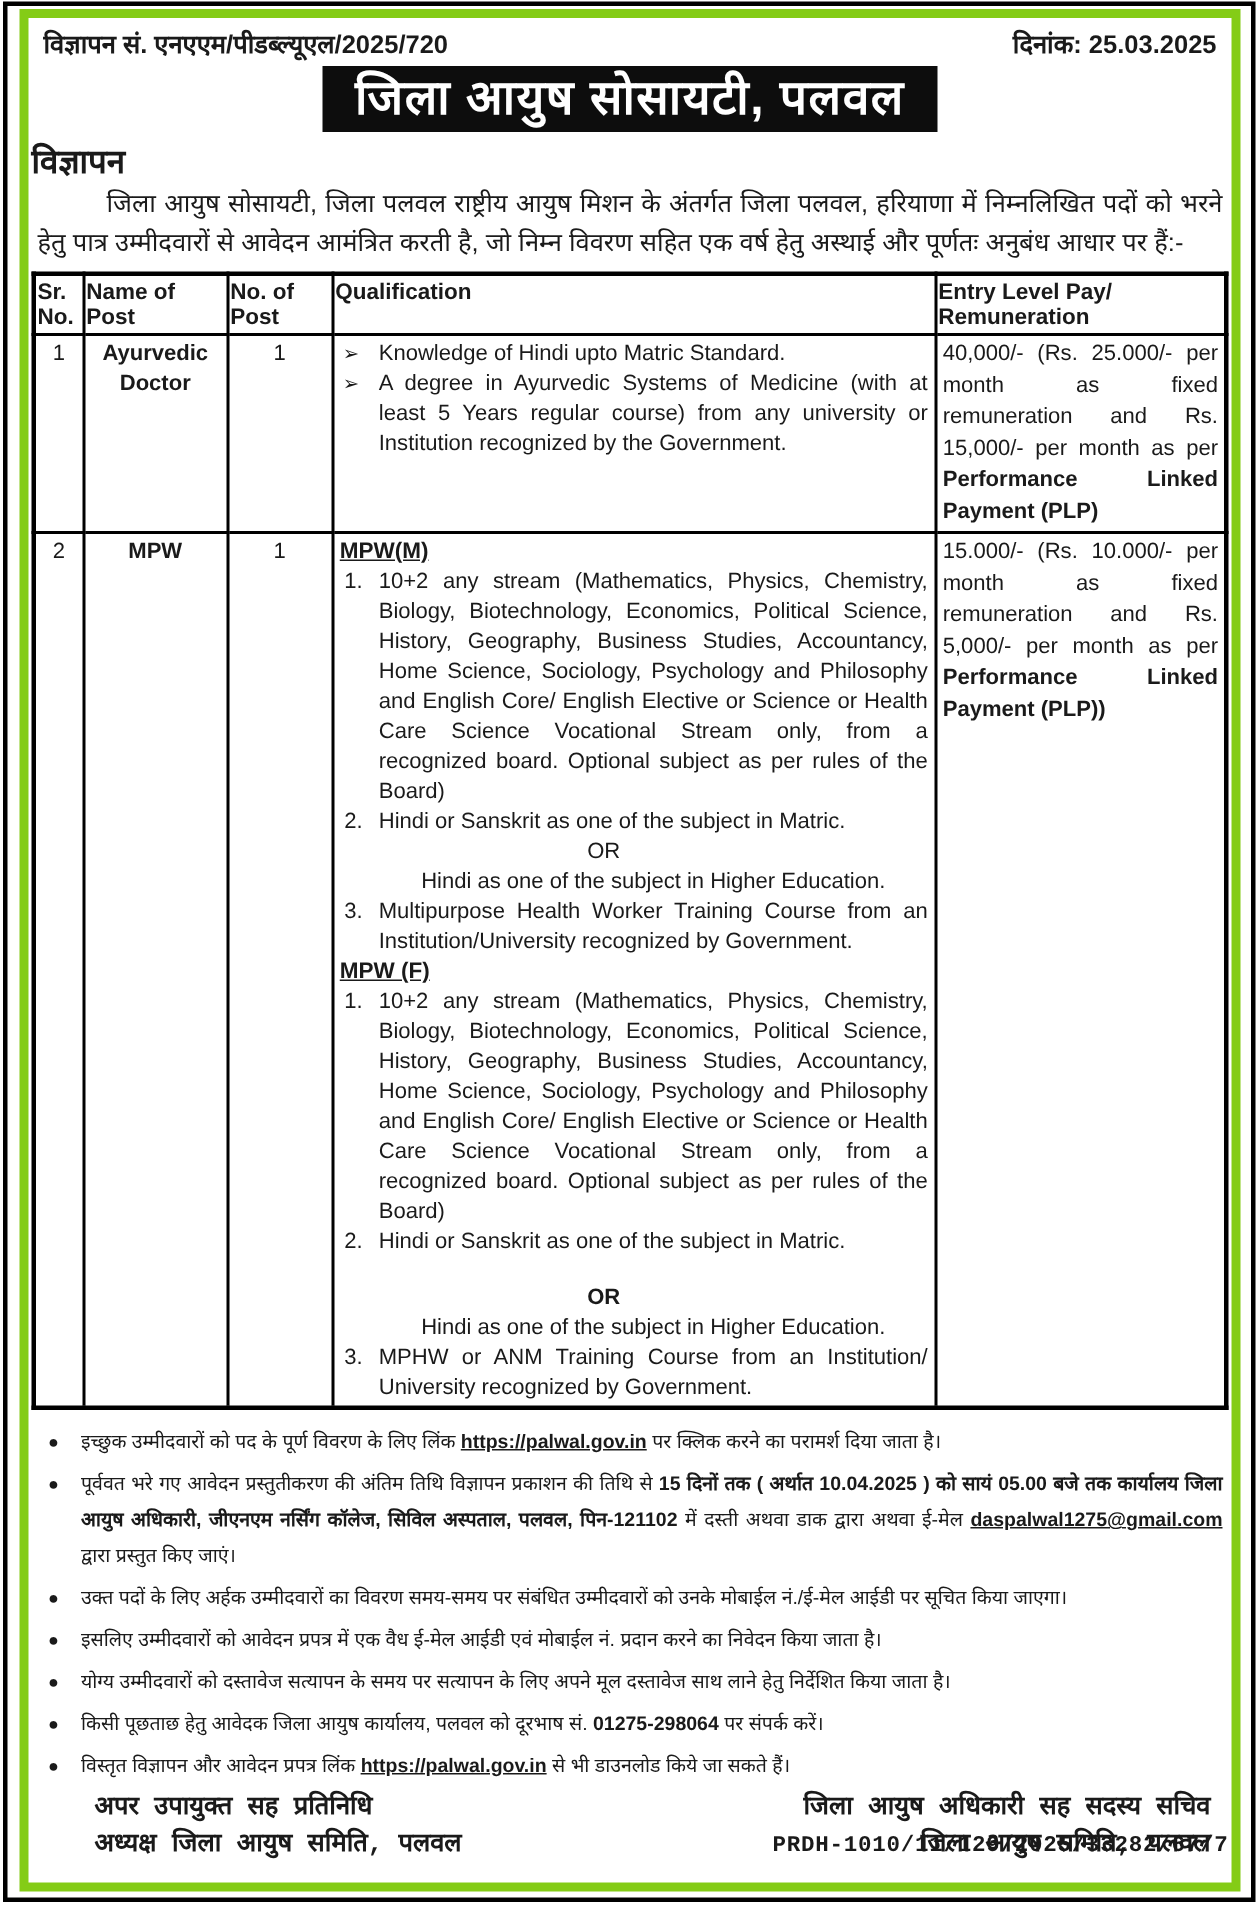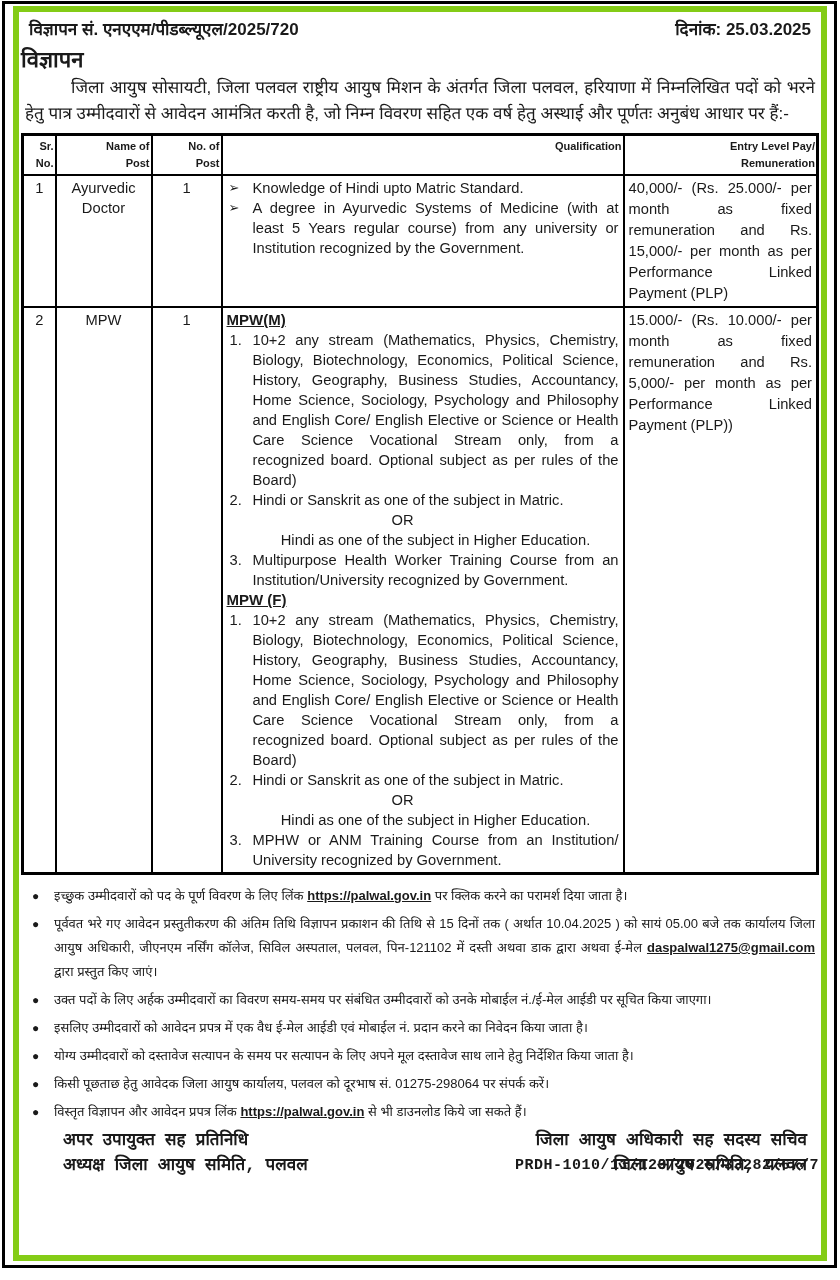--- a/index.html
+++ b/index.html
@@ -1,32 +1,32 @@
 <!DOCTYPE html>
 <html><head>
 <meta charset="utf-8">
 <style>
   * { box-sizing: border-box; margin: 0; padding: 0; }
   html,body { background:#ffffff; }
   body { width:840px; height:1280px; font-family:"Liberation Sans","DejaVu Sans",sans-serif; color:#1a1a1a; }
   .page { position:relative; width:840px; height:1280px; background:#ffffff; overflow:hidden; }
   .outer-frame { position:absolute; left:2px; top:1px; right:3px; bottom:12px; border:3px solid #000; pointer-events:none; }
   .inner-frame { position:absolute; left:13px; top:6px; right:13px; bottom:19px; border:6px solid #84cc16; overflow:hidden; padding:0 2px; background:#ffffff; }
-  .b { font-weight:normal; }
+  .b { font-weight:bold;margin-top:17px; }
   .prewrap { white-space:pre-line; }
 
   .refrow { display:flex; justify-content:space-between; font-weight:bold; font-size:17px; padding:5px 8px 0 8px; }
 
   .title-banner { width:fit-content; margin:4px auto 0; background:#0d0d0d; color:#ffffff; font-weight:bold; font-size:32px; line-height:38px; padding:2px 22px 4px; letter-spacing:1px; }
   .subtitle { text-align:left; font-weight:bold; font-size:22px; margin:3px 0 2px; }
   .intro { font-size:17px; line-height:26px; text-align:justify; text-indent:46px; margin:1px 4px 6px 4px; }
 
   table.posts { width:100%; border-collapse:collapse; border:3px solid #000; table-layout:fixed; }
   .posts th, .posts td { border:2px solid #000; vertical-align:top; }
-  .posts th { font-size:11px; line-height:17px; font-weight:bold; text-align:right; padding:2px 1px; }
+  .posts th { font-size:15px; line-height:17px; font-weight:bold; text-align:left; padding:2px 1px; }
   .posts td { font-size:14.7px; line-height:20px; padding:2px 4px; }
   td.ctr { text-align:center; }
   .qitem { display:flex; }
   .qmark { flex:0 0 26px; font-size:13px; line-height:20px; padding-left:2px; }
   .qtext { flex:1; text-align:justify; }
   .qhead { font-weight:bold; text-decoration:underline; font-size:15px; }
   .numitem { display:flex; }
   .num { flex:0 0 26px; padding-left:3px; }
   .itext { flex:1; text-align:justify; }
   .orline { text-align:center; padding-right:40px; }
@@ -48,20 +48,23 @@
 
 <div class="page">
   <div class="outer-frame"></div>
   <div class="inner-frame">
 
     <div class="refrow">
       <span>विज्ञापन सं. एनएएम/पीडब्ल्यूएल/2025/720</span>
       <span>दिनांक: 25.03.2025</span>
     </div>
 
+    <div class="title-banner">
+      <span>जिला आयुष सोसायटी, पलवल</span>
+    </div>
 
     <div class="subtitle">विज्ञापन</div>
 
     <p class="intro">जिला आयुष सोसायटी, जिला पलवल राष्ट्रीय आयुष मिशन के अंतर्गत जिला पलवल, हरियाणा में निम्नलिखित पदों को भरने हेतु पात्र उम्मीदवारों से आवेदन आमंत्रित करती है, जो निम्न विवरण सहित एक वर्ष हेतु अस्थाई और पूर्णतः अनुबंध आधार पर हैं:-</p>
 
     <table class="posts">
       <colgroup>
         <col style="width:33px">
           <col style="width:96px">
           <col style="width:70px">

